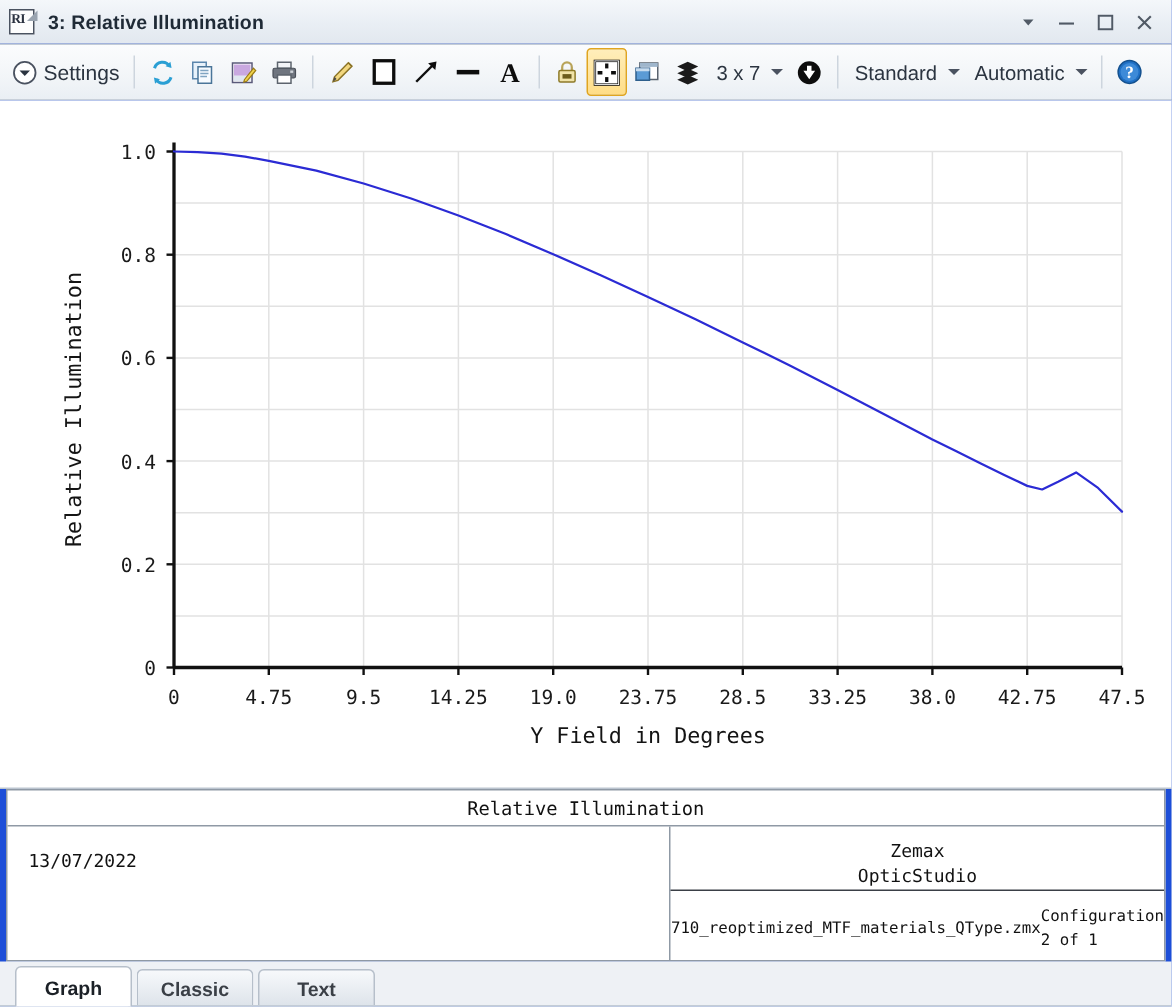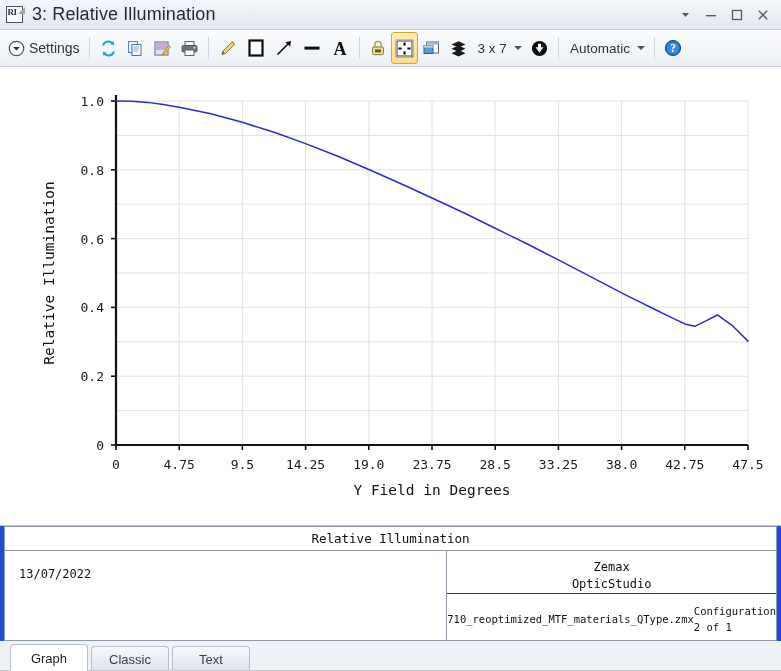--- a/index.html
+++ b/index.html
@@ -36,22 +36,23 @@
   .doc-icon .fold{
     position:absolute;right:1px;top:1px;
     width:0;height:0;border-left:7px solid transparent;border-bottom:7px solid #9aa4b0;
   }
   .doc-icon .ri{
     position:absolute;left:1.5px;top:1px;
     font-family:"Liberation Serif", serif;font-weight:bold;font-size:9px;
     color:#2b3240;letter-spacing:-0.5px;line-height:11px;
   }
   .title-text{
-    font-size:18px;color:#1f2a36;
+    font-size:13px;color:#1f2a36;
     letter-spacing:0.1px;
+    font-weight:bold;
   }
   .win-controls{
     position:absolute;right:5px;top:0;height:29px;
     display:flex;align-items:center;gap:0px;
   }
   .wbtn{
     width:26px;height:24px;display:flex;align-items:center;justify-content:center;
     color:#515a66;font-size:13px;cursor:default;
   }
   .wbtn svg{display:block;}
@@ -130,20 +131,21 @@
     flex:0 0 42px;display:flex;flex-direction:row;align-items:center;
     justify-content:space-between;padding-top:4px;font-size:10.5px;color:#111;line-height:16px;
   }
 
   
   .tabbar{
     flex:0 0 30px;background:#eef1f5;
     display:flex;align-items:flex-end;
     padding-left:10px;box-sizing:border-box;
     position:relative;
+    font-weight:bold;
   }
   .tabbar:after{
     content:"";position:absolute;left:0;right:0;bottom:0;height:1px;background:#c3ccd6;
   }
   .tab{
     height:25px;min-width:78px;margin-right:3px;
     display:flex;align-items:center;justify-content:center;
     font-size:13px;color:#3a3f46;
     background:linear-gradient(to bottom,#f7f9fb,#dde3ea);
     border:1px solid #b6bfca;border-bottom:none;
@@ -316,20 +318,24 @@
 
     <div class="tb-item">
       <svg width="19" height="19" viewBox="0 0 19 19">
         <circle cx="9.5" cy="9.5" r="7.6" fill="#0d0d0d"></circle>
         <path d="M9.5 13.8 L5.6 8.2 H8 V4.8 H11 V8.2 H13.4 Z" fill="#ffffff"></path>
       </svg>
     </div>
 
     <div class="tb-sep"></div>
 
+    <div class="tb-item">
+      <span class="tb-text">Standard</span>
+      <span class="caret"></span>
+    </div>
 
     <div class="tb-item">
       <span class="tb-text">Automatic</span>
       <span class="caret"></span>
     </div>
 
     <div class="tb-sep"></div>
 
     <div class="tb-item">
       <svg width="18" height="18" viewBox="0 0 18 18">

